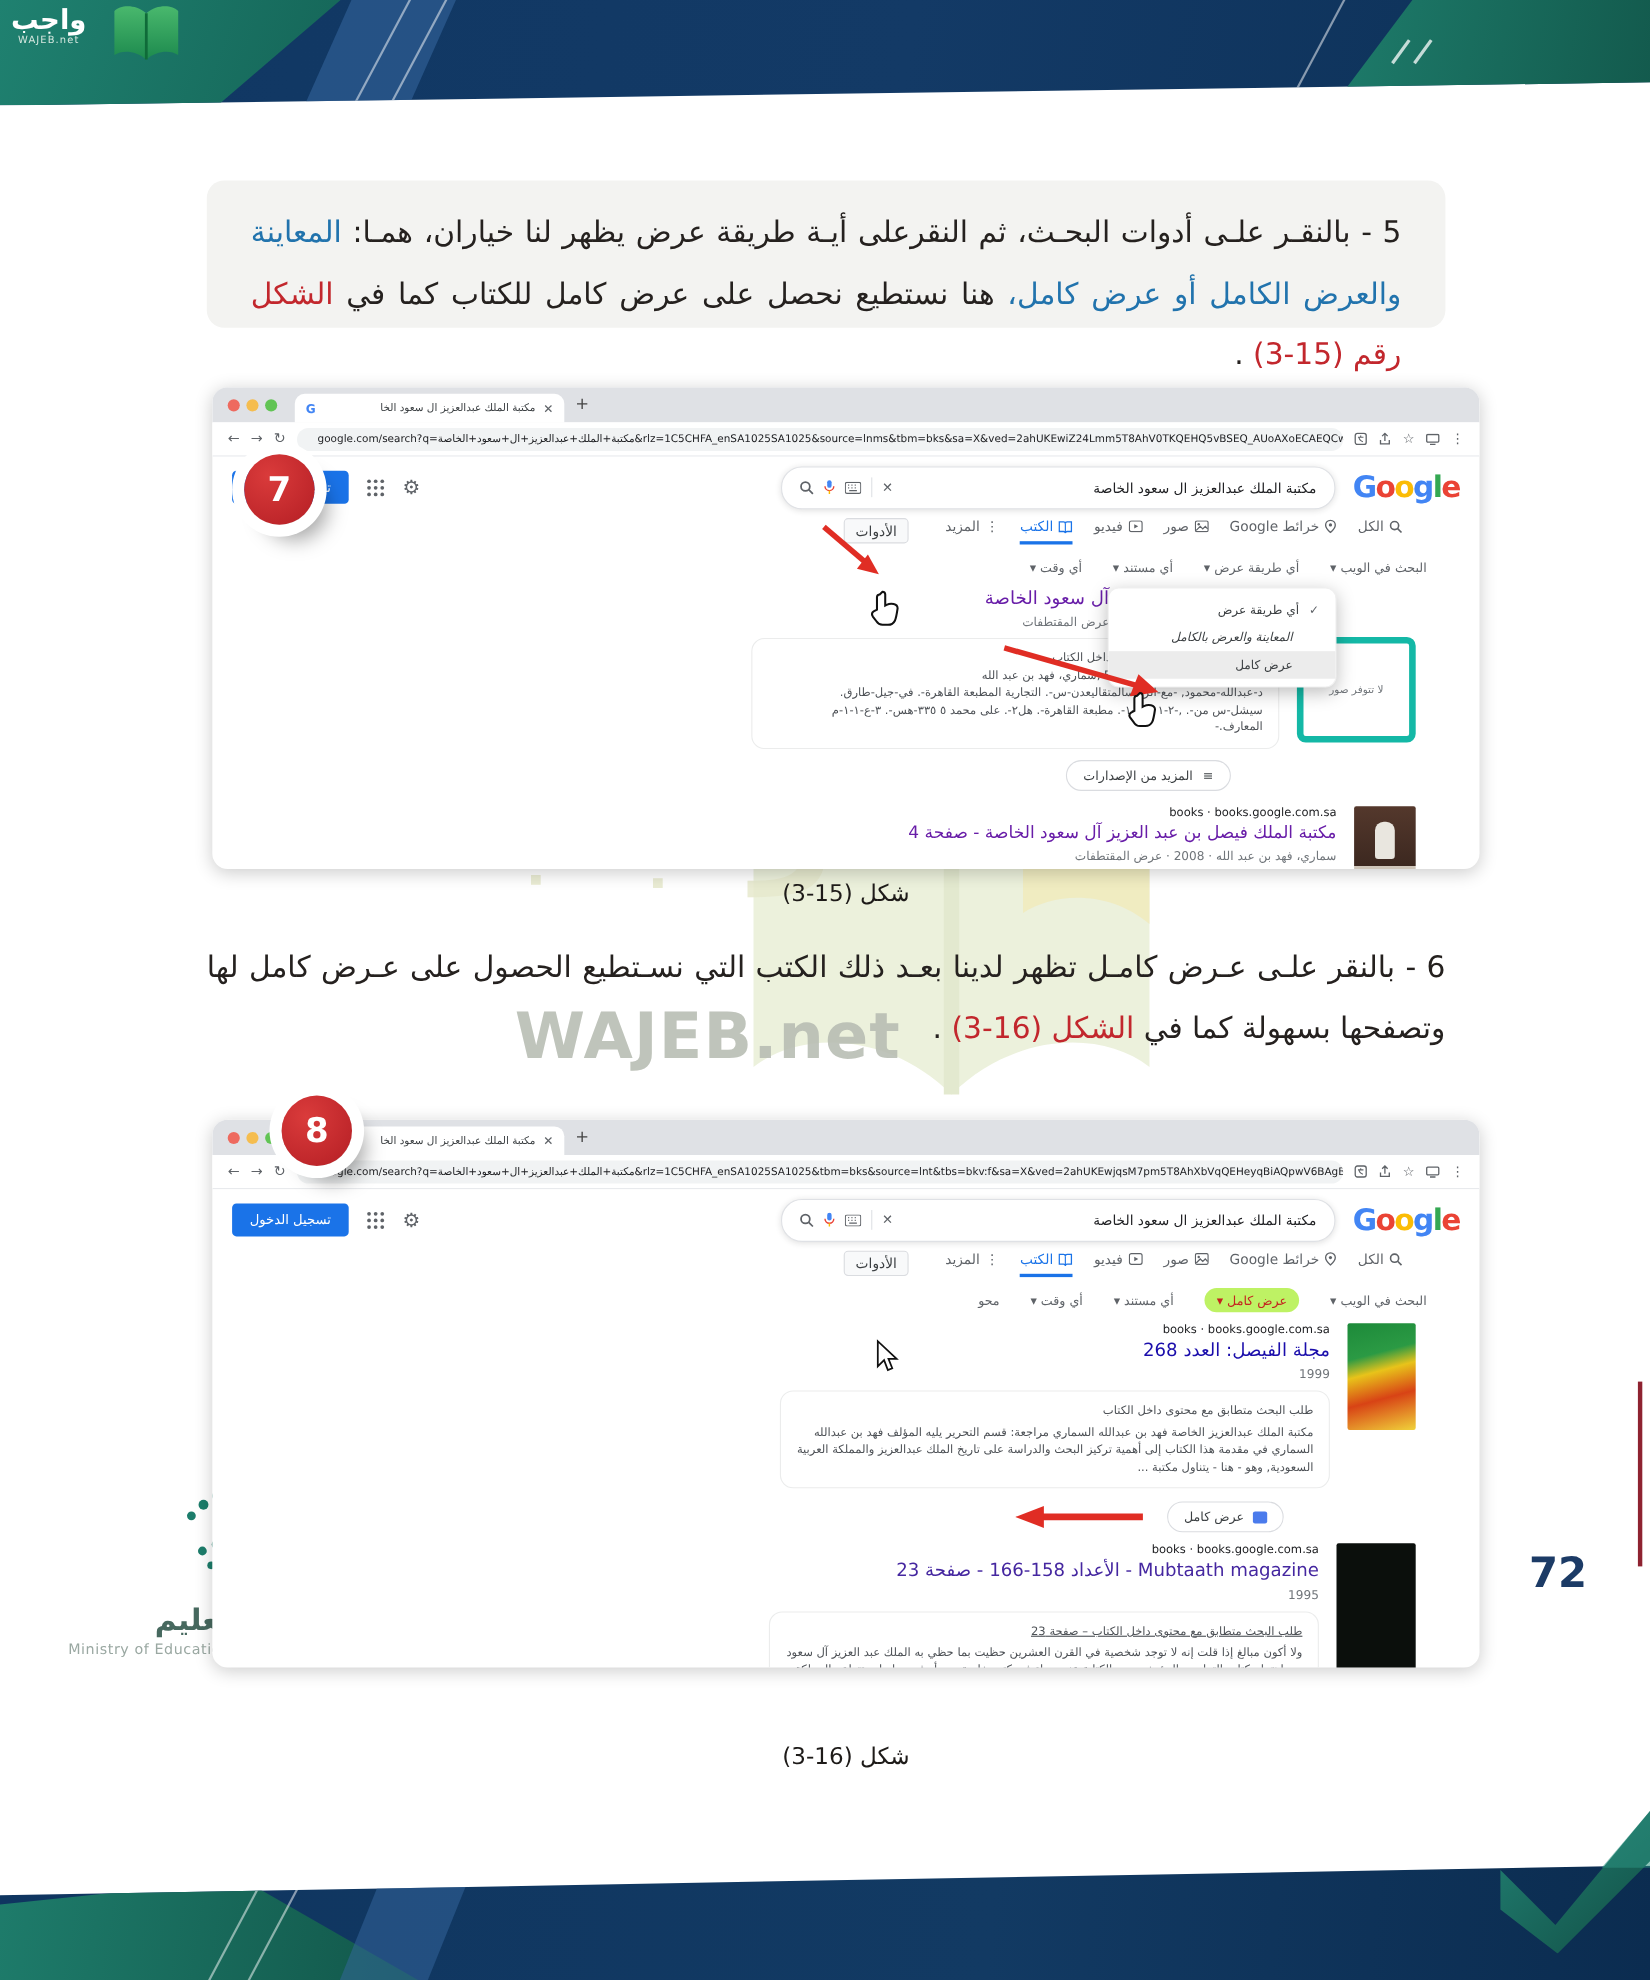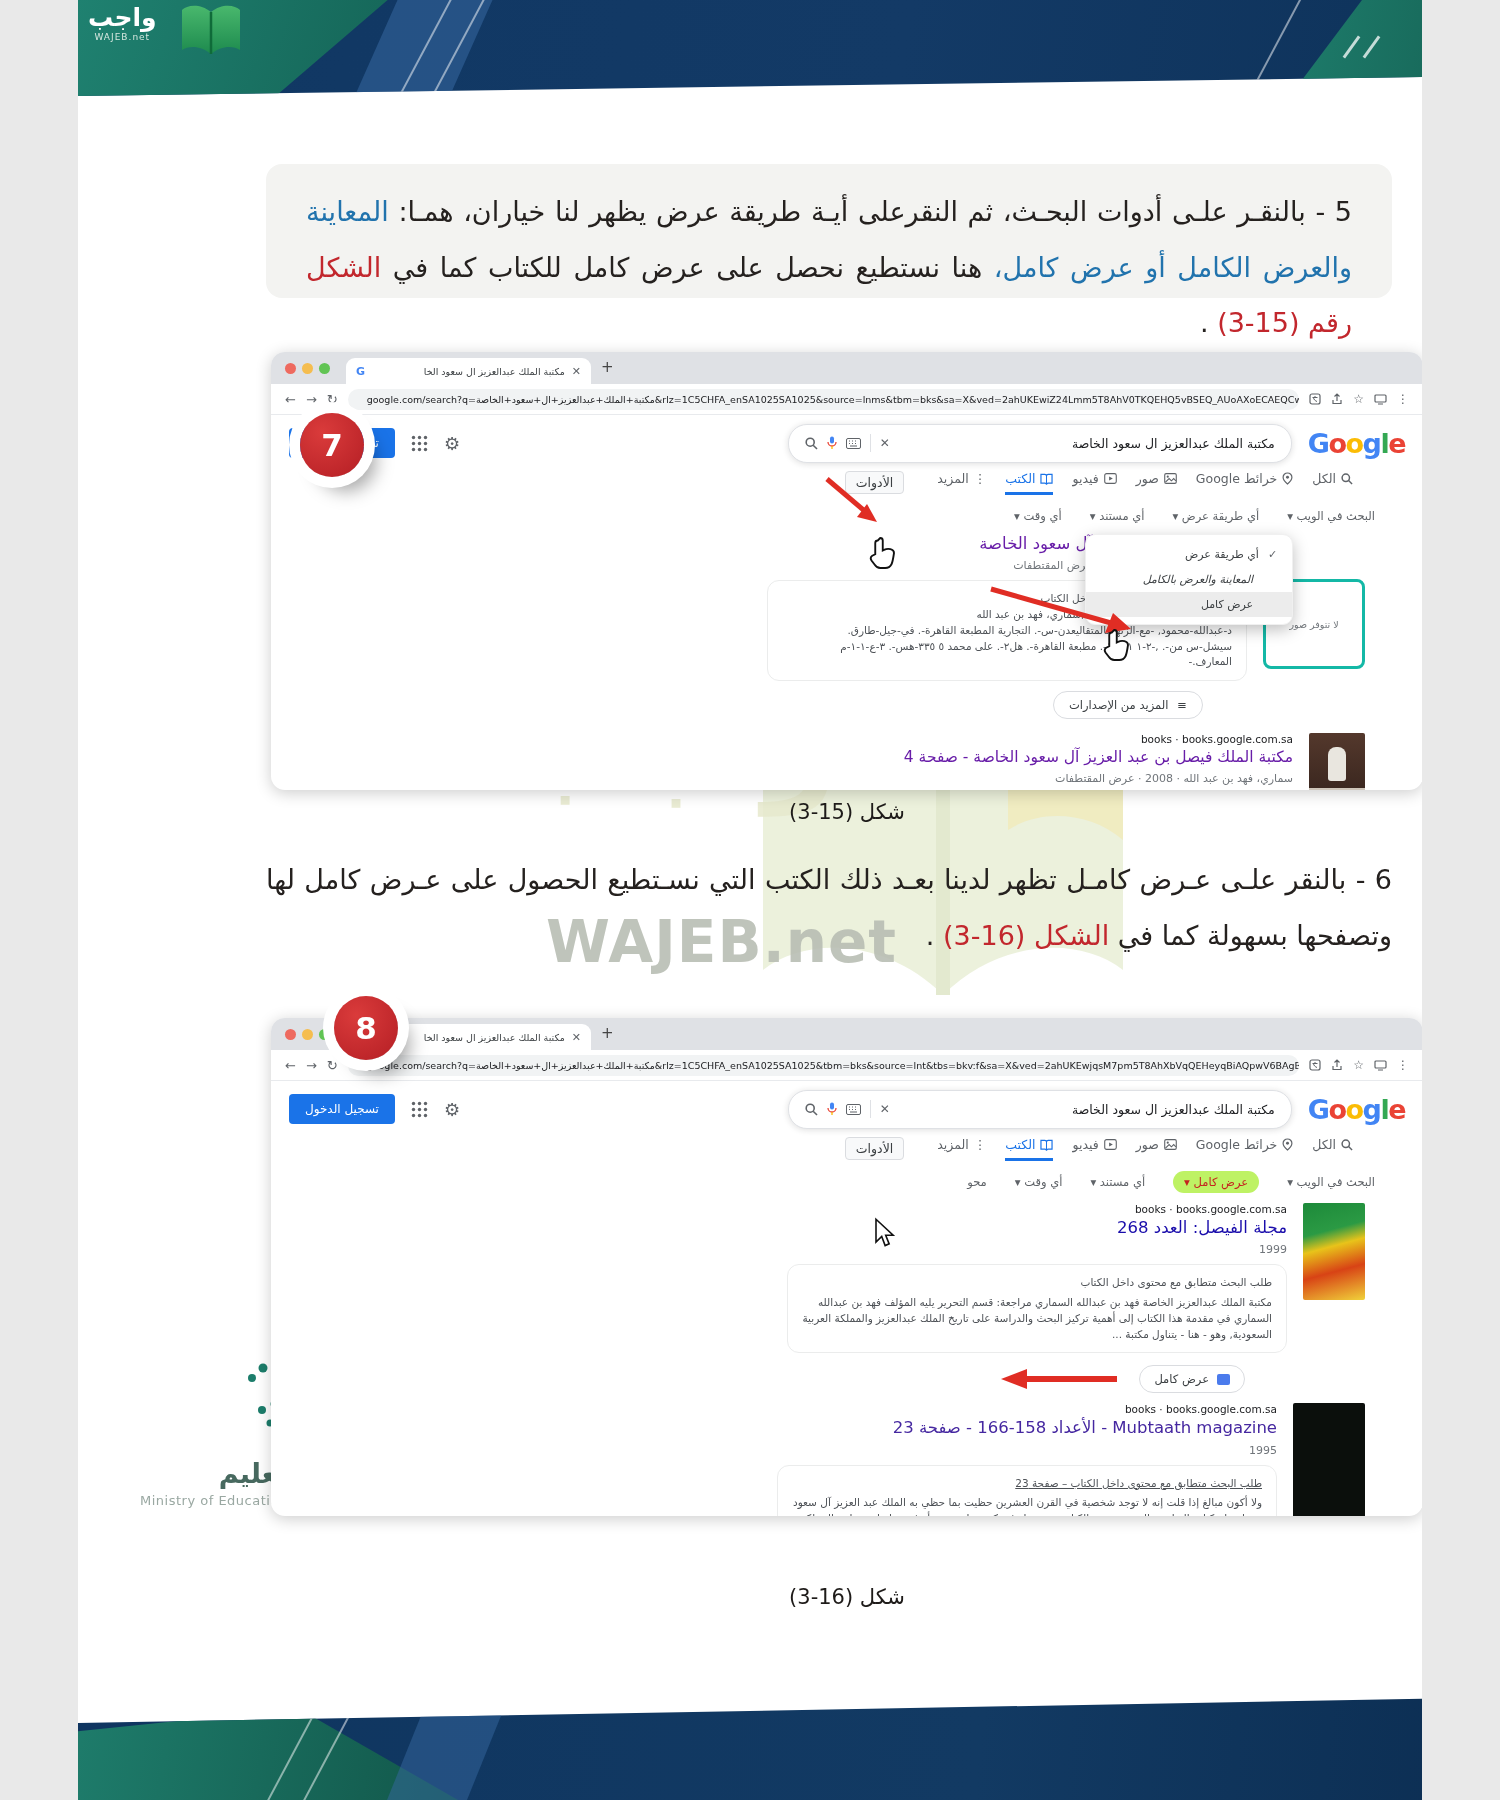--- a/index.html
+++ b/index.html
@@ -1,16 +1,16 @@
 <!DOCTYPE html>
 <html lang="ar" dir="rtl"><head>
 <meta charset="utf-8">
 <style>
   html,body{margin:0;padding:0;background:#e9e9e9;}
-  .page{position:relative;width:1344px;height:1800px;background:#ffffff;overflow:hidden;
+  .page{position:relative;width:1500px;height:1800px;background:#ffffff;overflow:hidden;
         font-family:"DejaVu Sans",sans-serif;direction:rtl;margin:0 auto;}
 
   
   .band-top{position:absolute;top:0;left:0;width:1500px;height:96px;z-index:2;
     background:linear-gradient(100deg,#103763 0%,#133a66 55%,#0d3158 100%);
     clip-path:polygon(0 0,100% 0,100% 78%,0 100%);}
   .band-top .teal-left{position:absolute;left:0;top:0;width:430px;height:100%;
     background:linear-gradient(110deg,#1f8170 0%,#136053 90%);
     clip-path:polygon(0 0,72% 0,46% 100%,0 100%);}
   .band-top .blue-stripe{position:absolute;left:295px;top:-10px;width:95px;height:130px;
@@ -107,21 +107,21 @@
   
   .res{display:flex;gap:16px;margin:6px 40px 0 0;}
   .rtext{width:480px;}
   .r-src{font-size:10.5px;color:#202124;direction:ltr;text-align:right;}
   .r-title{font-size:16.5px;line-height:1.35;}
   .r-title.purple{color:#681da8;} .r-title.blue{color:#1a0dab;} .r-title.violet{color:#4527a0;}
   .r-meta{font-size:11px;color:#70757a;margin-top:4px;}
   .snippet{border:1px solid #ebecec;border-radius:12px;padding:10px 14px;margin-top:8px;
     font-size:10.5px;color:#4d5156;line-height:1.5;}
   .snippet .ln{display:block;}
-  .noimg{width:96px;height:84px;border:3px solid #14b8a6;border-radius:8px;display:flex;align-items:center;
+  .noimg{width:96px;height:84px;border:6px solid #14b8a6;border-radius:8px;display:flex;align-items:center;
     justify-content:center;font-size:9.5px;color:#70757a;margin-top:46px;flex-shrink:0;}
   .cover{flex-shrink:0;border-radius:2px;position:relative;overflow:hidden;}
   .cov-w1r2{width:56px;height:76px;background:linear-gradient(180deg,#54382c 0%,#3c2820 72%,#cfc6ba 72%,#c4b9aa 100%);}
   .cov-w1r2::after{content:"";position:absolute;left:19px;top:14px;width:18px;height:34px;background:#e9e6df;border-radius:8px 8px 3px 3px;}
   .cov-w2r1{width:62px;height:97px;background:linear-gradient(165deg,#1d8a3a 0%,#2b9a44 30%,#e8c31a 45%,#d84315 68%,#f0d23a 100%);}
   .cov-w2r2{width:72px;height:132px;background:#0b0f0c;}
   .cov-w2r2::after{content:"";position:absolute;right:-2px;bottom:-2px;width:0;height:0;
     border-left:20px solid transparent;border-bottom:22px solid #dfe6ef;}
   .more-row{margin:10px 44px 0 0;}
   .more-pill{display:inline-flex;align-items:center;gap:9px;border:1px solid #dadce0;border-radius:16px;

